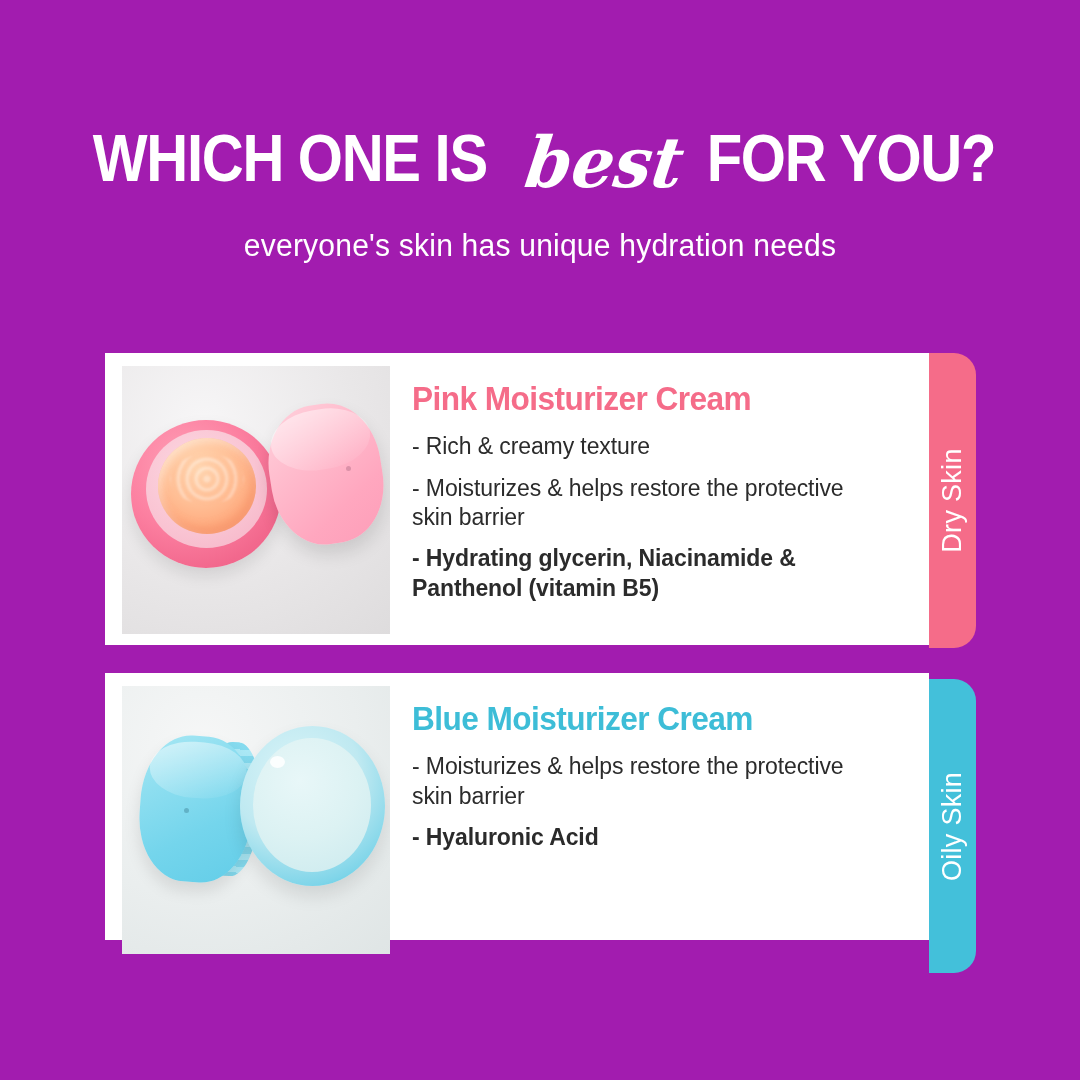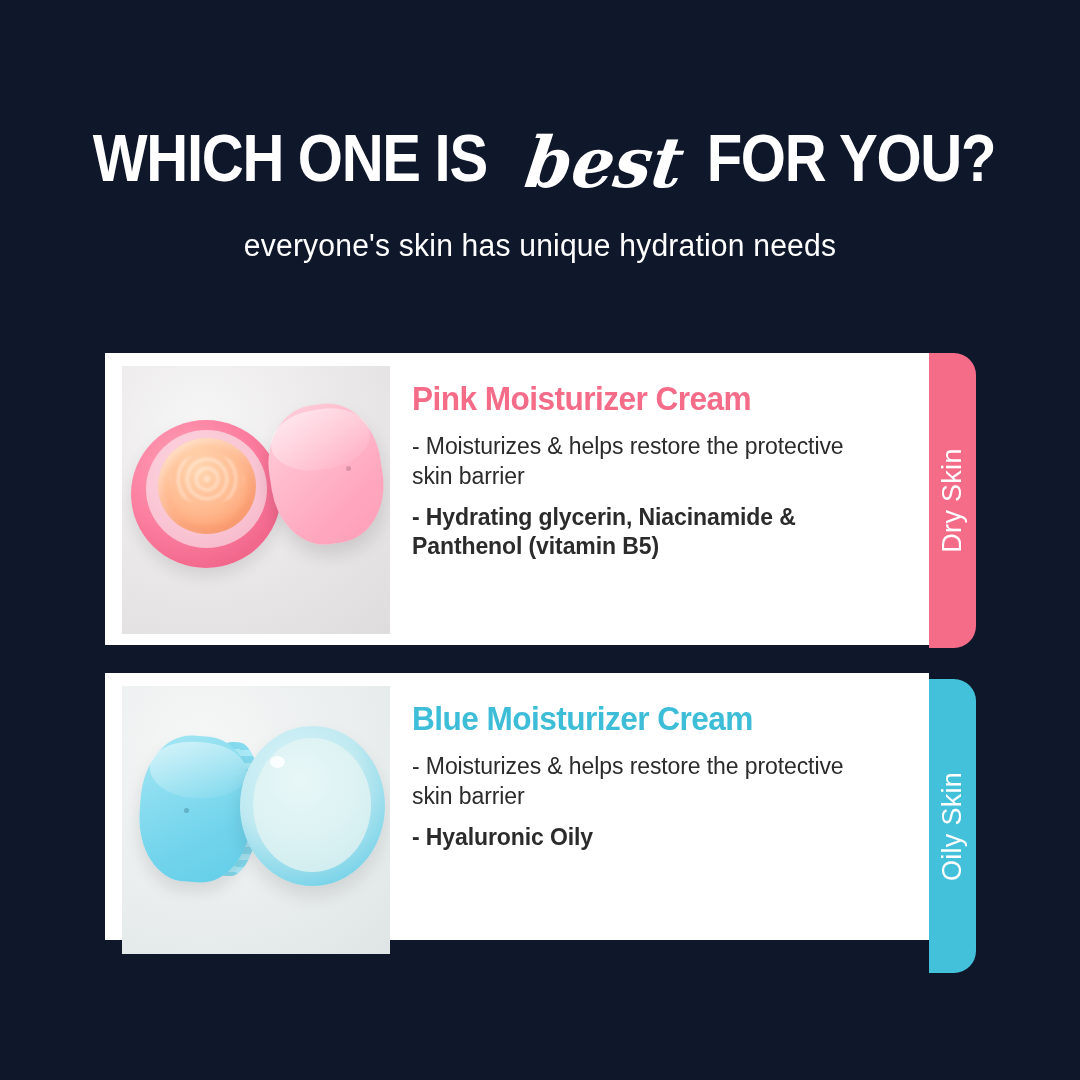--- a/index.html
+++ b/index.html
@@ -8,21 +8,21 @@
   html, body {
     width:1080px; height:1080px;
     background:#e2d4fb;
     font-family:"Liberation Sans", sans-serif;
     overflow:hidden;
   }
 
   #stage {
     position:relative;
     width:1080px; height:1080px;
-    background:#0f172a;
+    background:#a21caf;
   }
 
   
   .header {
     position:absolute;
     top:122px; left:0; width:1080px;
     text-align:center;
   }
 
   .headline {
@@ -303,20 +303,21 @@
         <div class="pj-inner"></div>
         <div class="pj-cream"></div>
         <div class="pj-swirl"></div>
         <div class="pj-lid"></div>
         <div class="pj-lid-dot"></div>
       </div>
     </div>
 
     <div class="info">
       <div class="prod-title title-pink">Pink Moisturizer Cream</div>
+      <div class="bullet">- Rich &amp; creamy texture</div>
       <div class="bullet">- Moisturizes &amp; helps restore the protective skin barrier</div>
       <div class="bullet">- Hydrating glycerin, Niacinamide &amp; Panthenol (vitamin B5)</div>
     </div>
   </div>
 
   <div class="tab tab-1">
     <span class="tab-label">Dry Skin</span>
   </div>
 
   <div class="card card-2">
@@ -328,21 +329,21 @@
         <div class="bj-lid-dot"></div>
         <div class="bj-jar"></div>
         <div class="bj-jar-fill"></div>
         <div class="bj-bubble"></div>
       </div>
     </div>
 
     <div class="info">
       <div class="prod-title title-blue">Blue Moisturizer Cream</div>
       <div class="bullet">- Moisturizes &amp; helps restore the protective skin barrier</div>
-      <div class="bullet">- Hyaluronic Oily</div>
+      <div class="bullet">- Hyaluronic Acid</div>
     </div>
   </div>
 
   <div class="tab tab-2">
     <span class="tab-label">Oily Skin</span>
   </div>
 
 </div>
 
 </body></html>

